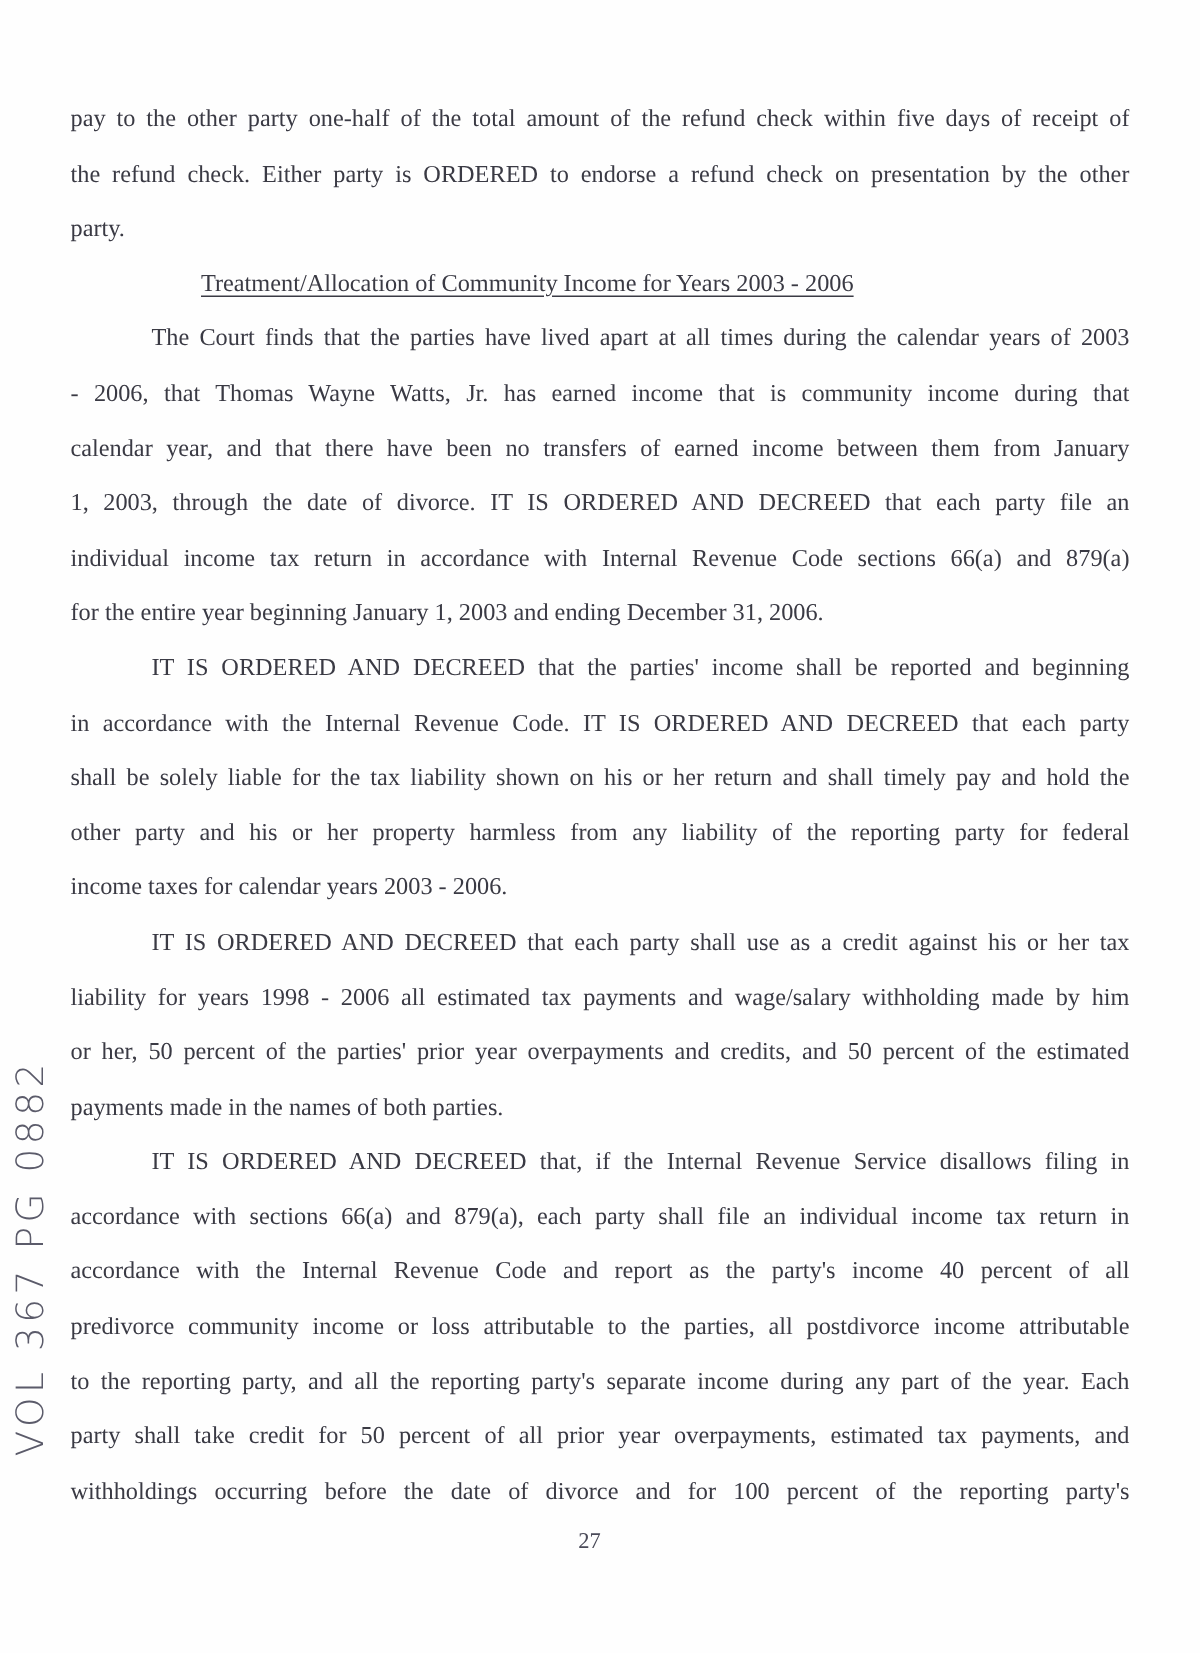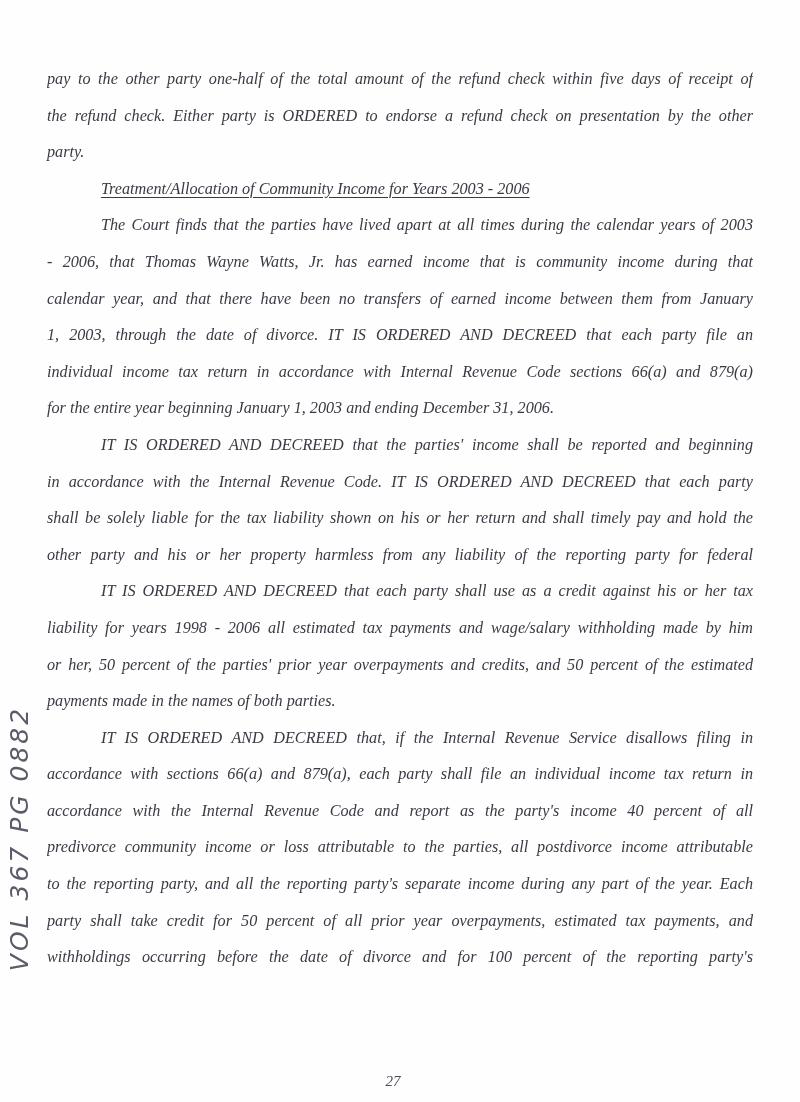--- a/index.html
+++ b/index.html
@@ -15,21 +15,20 @@
       font-family: "Liberation Serif", "DejaVu Serif", serif;
       color: #3a3a44;
     }
     .page {
       position: absolute;
       left: 0;
       top: 0;
       width: 800px;
       height: 1102px;
       background: #fefefe;
-      font-style: italic;
     }
     .body-text {
       position: absolute;
       left: 47px;
       top: 61px;
       width: 706px;
       font-size: 16.2px;
       line-height: 36.6px;
     }
     .line {
@@ -42,20 +41,21 @@
       text-align-last: justify;
       white-space: normal;
       overflow: hidden;
     }
     .line.indent {
       padding-left: 54px;
     }
     .heading {
       text-decoration: underline;
       text-underline-offset: 3px;
+      margin-left: 33px;
     }
     .vol-stamp {
       position: absolute;
       left: 4px;
       top: 738px;
       width: 32px;
       height: 200px;
       display: flex;
       align-items: center;
       justify-content: center;
@@ -68,21 +68,21 @@
       font-size: 25px;
       letter-spacing: 3px;
       color: #5b5b6a;
       transform-origin: center;
       font-weight: 300;
     }
     .page-number {
       position: absolute;
       left: 0;
       width: 786px;
-      top: 1073px;
+      top: 1020px;
       text-align: center;
       font-size: 15px;
       color: #4a4a58;
     }
   </style>
 </head>
 <body>
 
 <div class="page">
   <div class="body-text" id="body-text">
@@ -93,20 +93,21 @@
       <div class="line justify indent"><span>The Court finds that the parties have lived apart at all times during the calendar years of 2003</span></div>
       <div class="line justify"><span>- 2006, that Thomas Wayne Watts, Jr. has earned income that is community income during that</span></div>
       <div class="line justify"><span>calendar year, and that there have been no transfers of earned income between them from January</span></div>
       <div class="line justify"><span>1, 2003, through the date of divorce.  IT IS ORDERED AND DECREED that each party file an</span></div>
       <div class="line justify"><span>individual income tax return in accordance with Internal Revenue Code sections 66(a) and 879(a)</span></div>
       <div class="line"><span>for the entire year beginning January 1, 2003 and ending December 31, 2006.</span></div>
       <div class="line justify indent"><span>IT IS ORDERED AND DECREED that the parties' income shall be reported and beginning</span></div>
       <div class="line justify"><span>in accordance with the Internal Revenue Code.  IT IS ORDERED AND DECREED that each party</span></div>
       <div class="line justify"><span>shall be solely liable for the tax liability shown on his or her return and shall timely pay and hold the</span></div>
       <div class="line justify"><span>other party and his or her property harmless from any liability of the reporting party for federal</span></div>
+      <div class="line"><span>income taxes for calendar years 2003 -  2006.</span></div>
       <div class="line justify indent"><span>IT IS ORDERED AND DECREED that each party shall use as a credit against his or her tax</span></div>
       <div class="line justify"><span>liability for years 1998 - 2006 all estimated tax payments and wage/salary withholding made by him</span></div>
       <div class="line justify"><span>or her, 50 percent of the parties' prior year overpayments and credits, and 50 percent of the estimated</span></div>
       <div class="line"><span>payments made in the names of both parties.</span></div>
       <div class="line justify indent"><span>IT IS ORDERED AND DECREED that, if the Internal Revenue Service disallows filing in</span></div>
       <div class="line justify"><span>accordance with sections 66(a) and 879(a), each party shall file an individual income tax return in</span></div>
       <div class="line justify"><span>accordance with the Internal Revenue Code and report as the party's income 40 percent of all</span></div>
       <div class="line justify"><span>predivorce community income or loss attributable to the parties, all postdivorce income attributable</span></div>
       <div class="line justify"><span>to the reporting party, and all the reporting party's separate income during any part of the year.  Each</span></div>
       <div class="line justify"><span>party shall take credit for 50 percent of all prior year overpayments, estimated tax payments, and</span></div>

